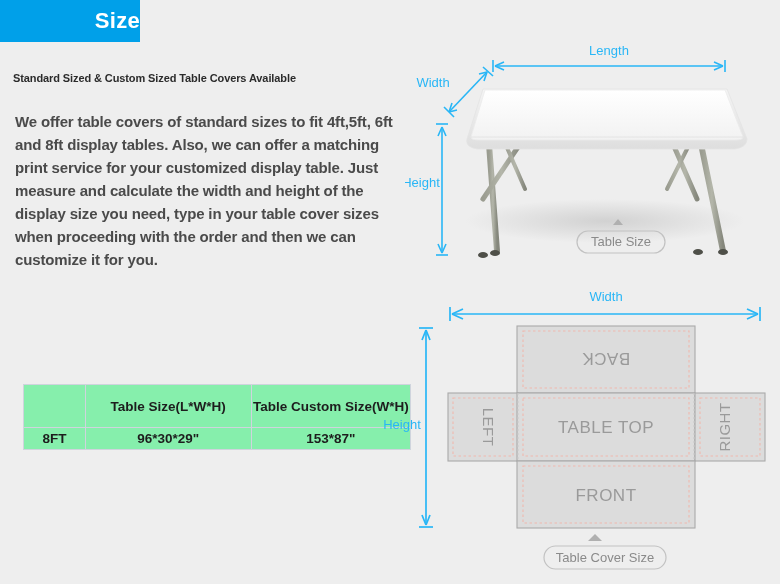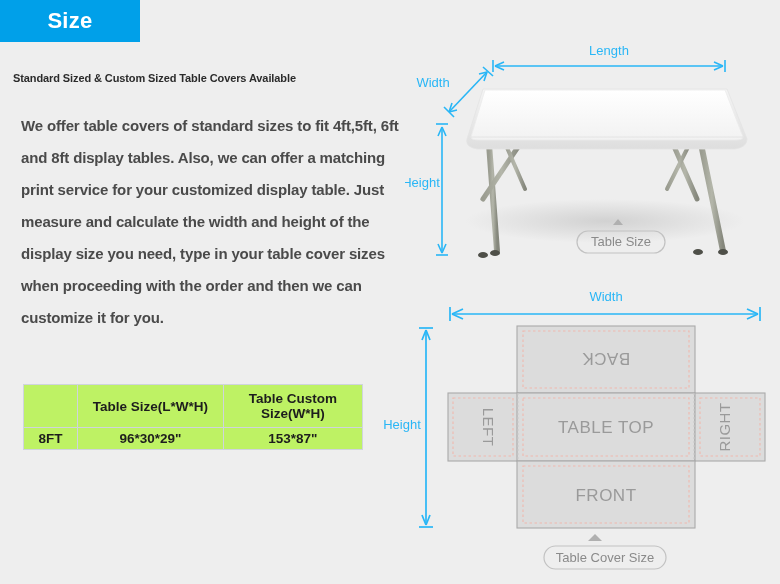--- a/index.html
+++ b/index.html
@@ -18,21 +18,21 @@
   
   .size-tab {
     position: absolute;
     left: 0;
     top: 0;
     width: 140px;
     height: 42px;
     background: #00a0e9;
     display: flex;
     align-items: center;
-    justify-content: center;
+    justify-content: flex-end;
   }
   .size-tab .label {
     color: #ffffff;
     font-size: 22px;
     font-weight: bold;
     letter-spacing: 0.3px;
   }
 
   
   .left-col {
@@ -42,41 +42,41 @@
     width: 395px;
   }
   .sub-heading {
     font-size: 11px;
     font-weight: bold;
     color: #2b2b2b;
     letter-spacing: -0.1px;
     margin: 0;
   }
   .body-copy {
-    margin: 8px;
+    margin: 2px;
     margin-top: 26px;
     font-size: 15px;
     font-weight: bold;
     color: #4a4a4a;
-    line-height: 32px;
+    line-height: 23px;
     letter-spacing: -0.15px;
     width: 390px;
   }
 
   
   .spec-table-wrap {
     position: absolute;
     left: 23px;
     top: 384px;
     width: 355px;
   }
   table.spec {
     border-collapse: collapse;
-    width: 340px;
-    background: #bef264;
+    width: 388px;
+    background: #86efac;
     font-size: 13.5px;
     color: #1d1d1d;
   }
   table.spec th,
   table.spec td {
     border: 1px solid #cfd4dd;
     text-align: center;
     padding: 0;
   }
   table.spec thead th {

